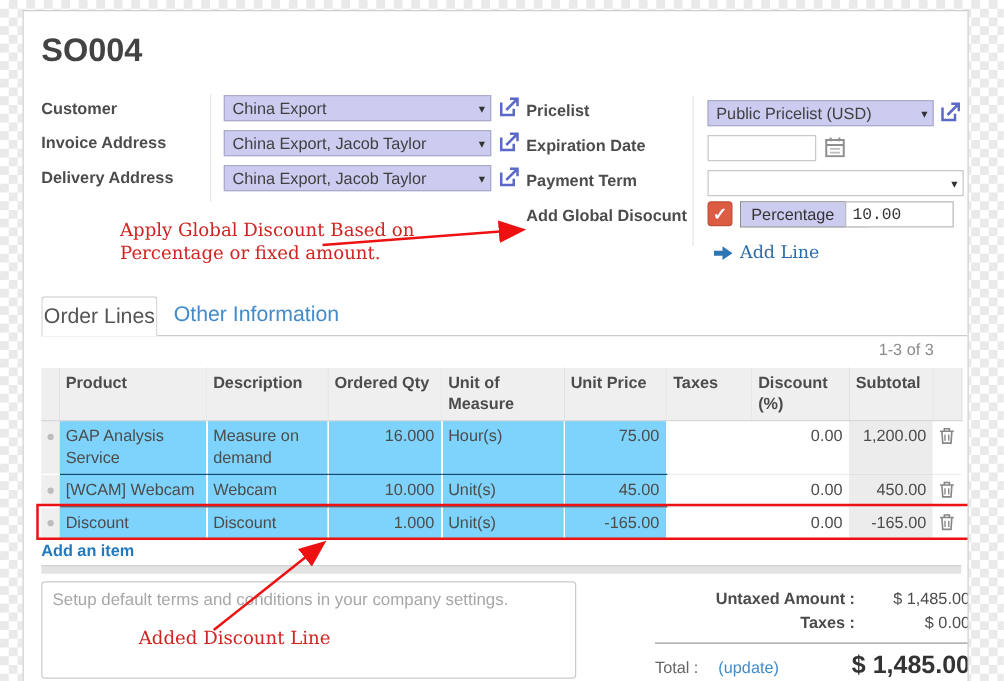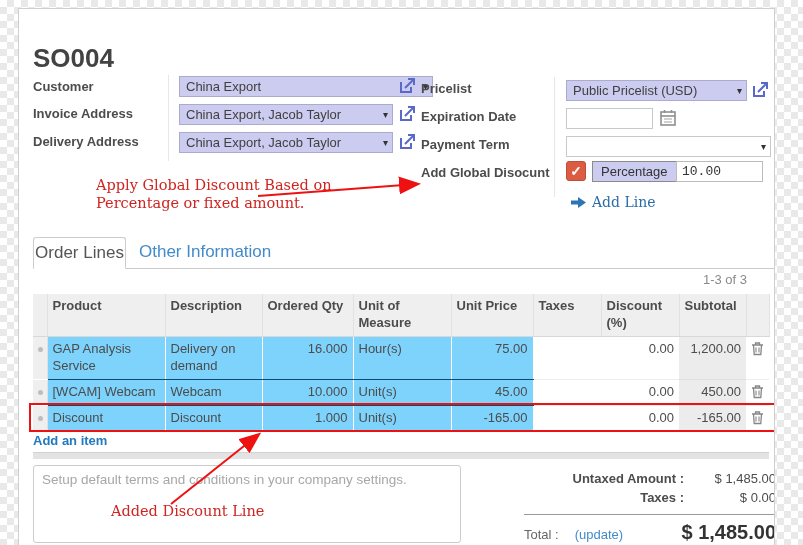--- a/index.html
+++ b/index.html
@@ -14,21 +14,21 @@
     background-size:14px 14px;
     background-position:0 0,7px 7px;
     overflow:hidden;
   }
   .sheet {
     position:absolute; left:18px; top:8px; width:757px; height:537px;
     background:#fff; border:1px solid #cfcfcf; border-bottom:none;
     font-size:13px; color:#4c4c4c; overflow:hidden;
   }
   .abs { position:absolute; }
-  .title { left:14px; top:16px; font-size:26px; font-weight:bold; color:#434343;margin-top:18px; }
+  .title { left:14px; top:16px; font-size:26px; font-weight:bold; color:#434343; }
 
   .flabel { font-weight:bold; font-size:13px; color:#4c4c4c; white-space:nowrap; }
   .vsep { border-left:1px solid #e7e7e7; width:0; }
 
   .sel-lav, .sel-white, .txt-input {
     height:21px; border:1px solid #abaccc; background:#ccccf1;
     display:flex; align-items:center; padding:0 4px 0 6px;
     font-size:13px; color:#404040; cursor:pointer;
   }
   .sel-white { background:#fff; border-color:#c9c9c9; }
@@ -107,21 +107,21 @@
 
 <div class="sheet">
 
   <div class="abs title">SO004</div>
 
   <div class="abs flabel" style="left:14px; top:70px;">Customer</div>
   <div class="abs flabel" style="left:14px; top:97px;">Invoice Address</div>
   <div class="abs flabel" style="left:14px; top:125px;">Delivery Address</div>
   <div class="abs vsep" style="left:149px; top:66px; height:86px;"></div>
 
-  <div class="abs sel-lav" style="left:160px; top:67px; width:254px;">
+  <div class="abs sel-lav" style="left:160px; top:67px; width:214px;">
     <span class="sel-val">China Export</span>
     <span class="caret">▾</span>
   </div>
   <div class="abs ext-link" style="left:380px; top:68px;">
     <svg width="17" height="17" viewBox="0 0 17 17">
         <path d="M2 5 v10 h10 v-5" fill="none" stroke="#5a68c8" stroke-width="2"></path>
         <path d="M6 11 L14 3 M9 2 h6 v6" fill="none" stroke="#5a68c8" stroke-width="2"></path>
       </svg>
   </div>
 
@@ -239,21 +239,21 @@
         <th class="va-bot">Taxes</th>
         <th class="va-bot num">Discount (%)</th>
         <th class="va-bot">Subtotal</th>
         <th></th>
       </tr>
       <tr style="height:43px;">
         <td class="c-handle">
               <div class="handle-dot"></div>
             </td>
         <td class="c-lav">GAP Analysis Service</td>
-        <td class="c-lav">Delivery on demand</td>
+        <td class="c-lav">Measure on demand</td>
         <td class="c-lav num">16.000</td>
         <td class="c-lav">Hour(s)</td>
         <td class="c-lav num">75.00</td>
         <td class="c-white"></td>
         <td class="c-white num">0.00</td>
         <td class="c-gray num">1,200.00</td>
         <td class="c-white">
               <button class="trash-btn"><svg width="13" height="15" viewBox="0 0 13 15">
                   <path d="M1 4 h11 M4.5 4 V2 h4 v2 M2.5 4 l.7 9.5 h6.6 L10.5 4" fill="none" stroke="#868686" stroke-width="1.3"></path>
                   <path d="M5 6.5 v5 M8 6.5 v5" stroke="#868686" stroke-width="1.1"></path>

